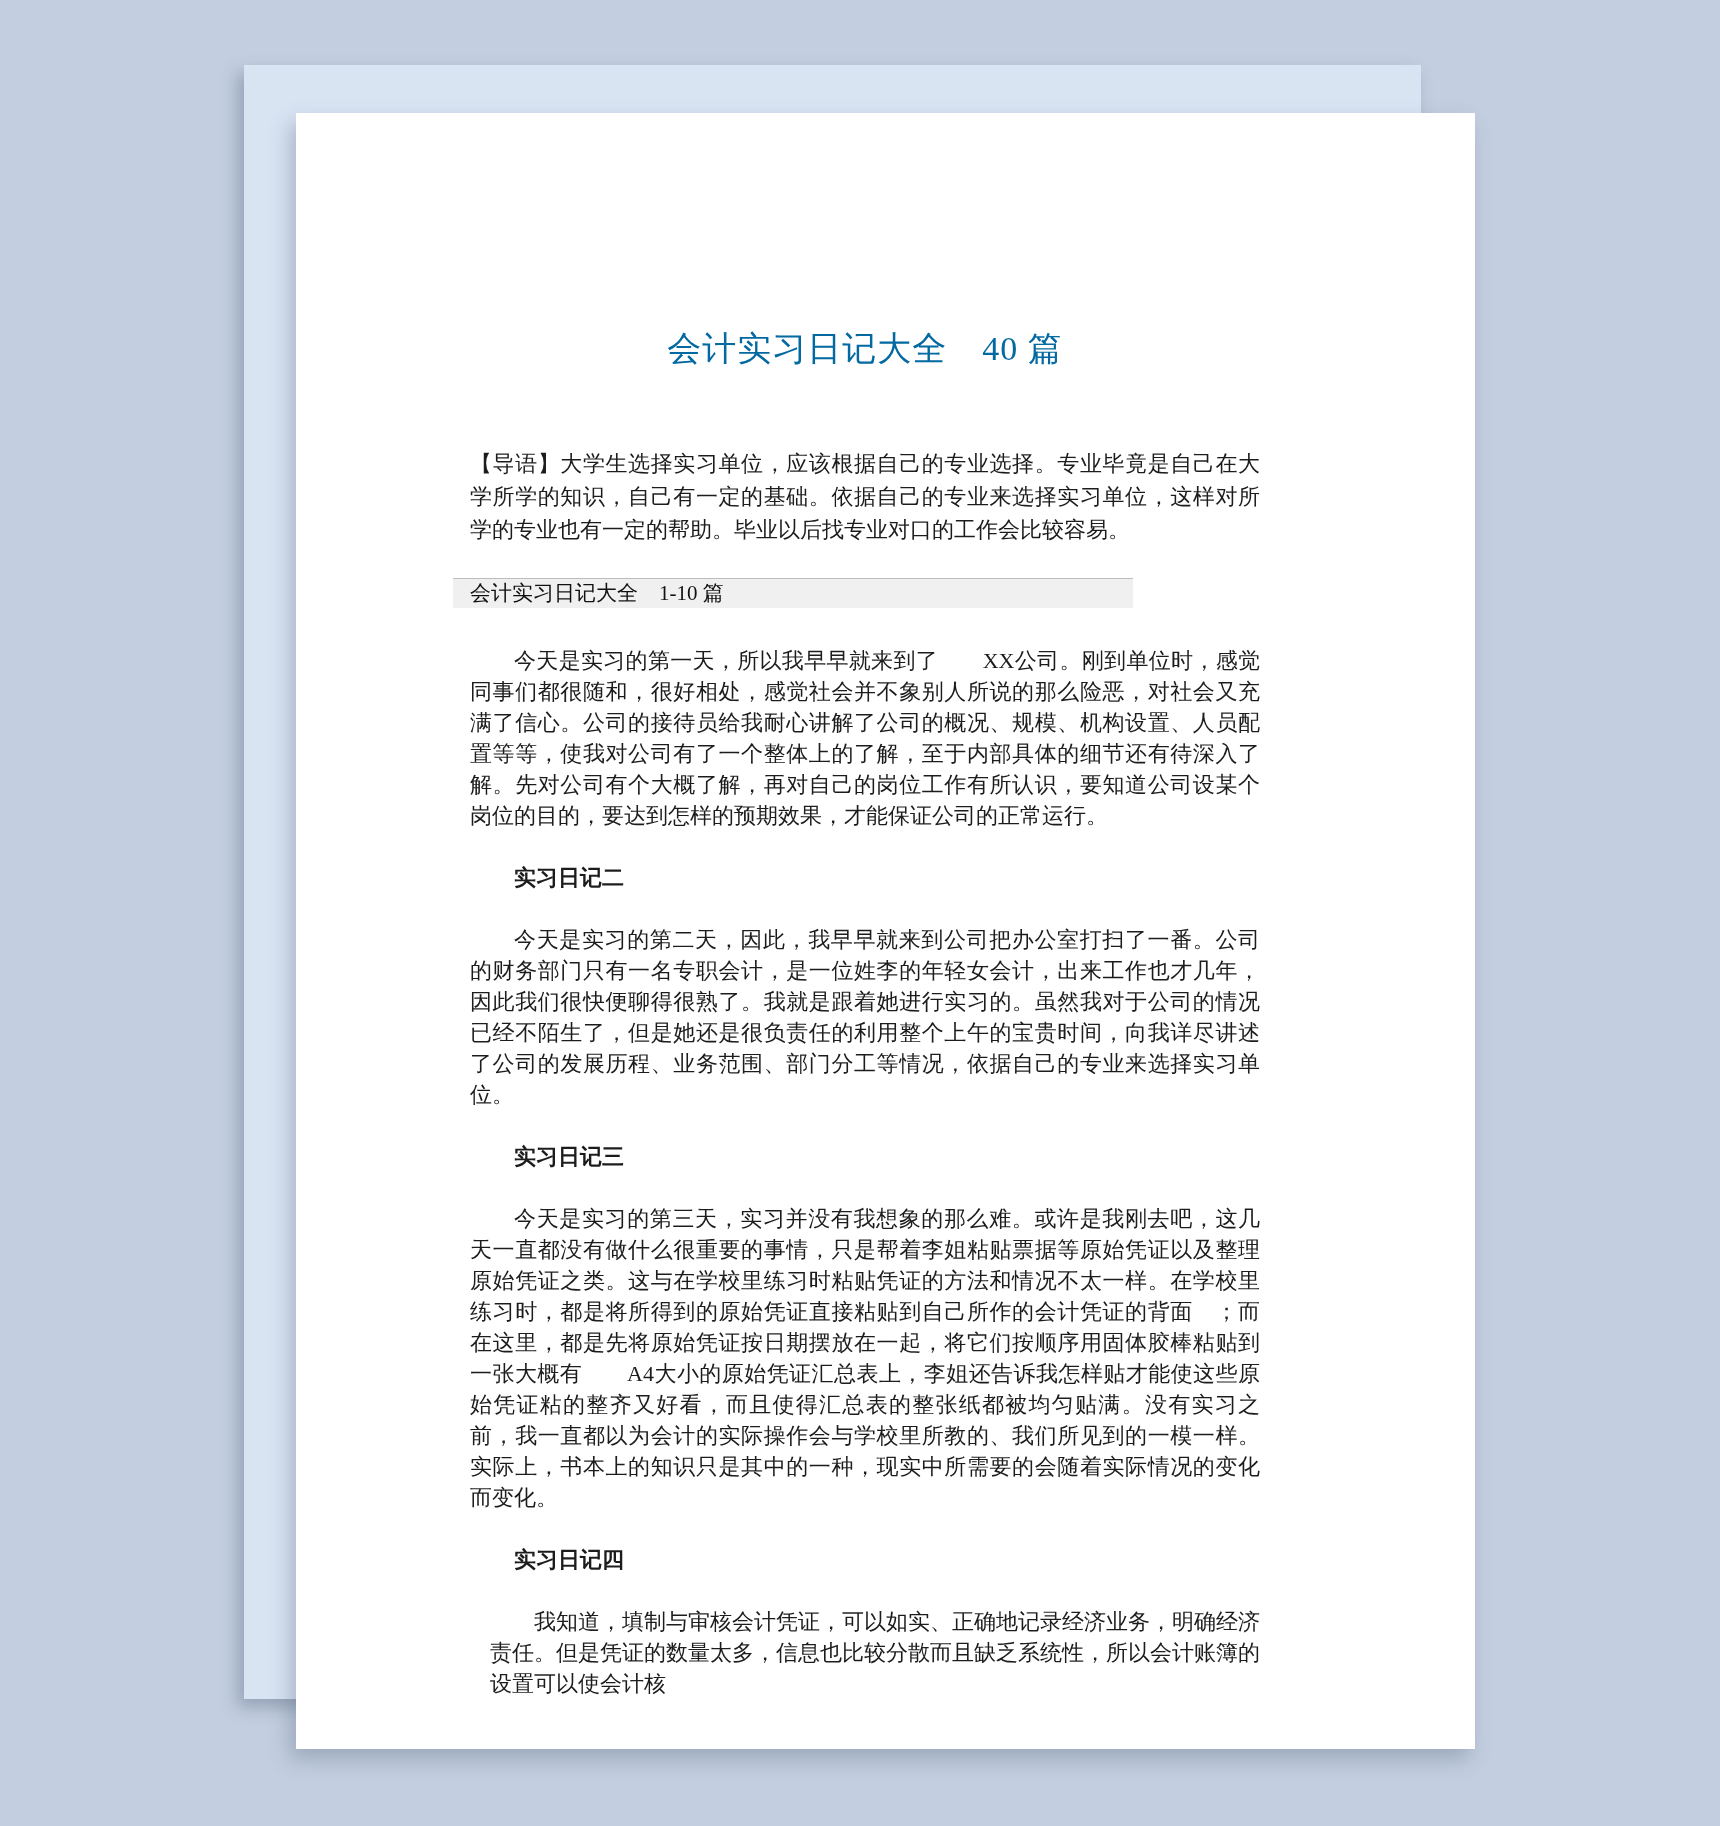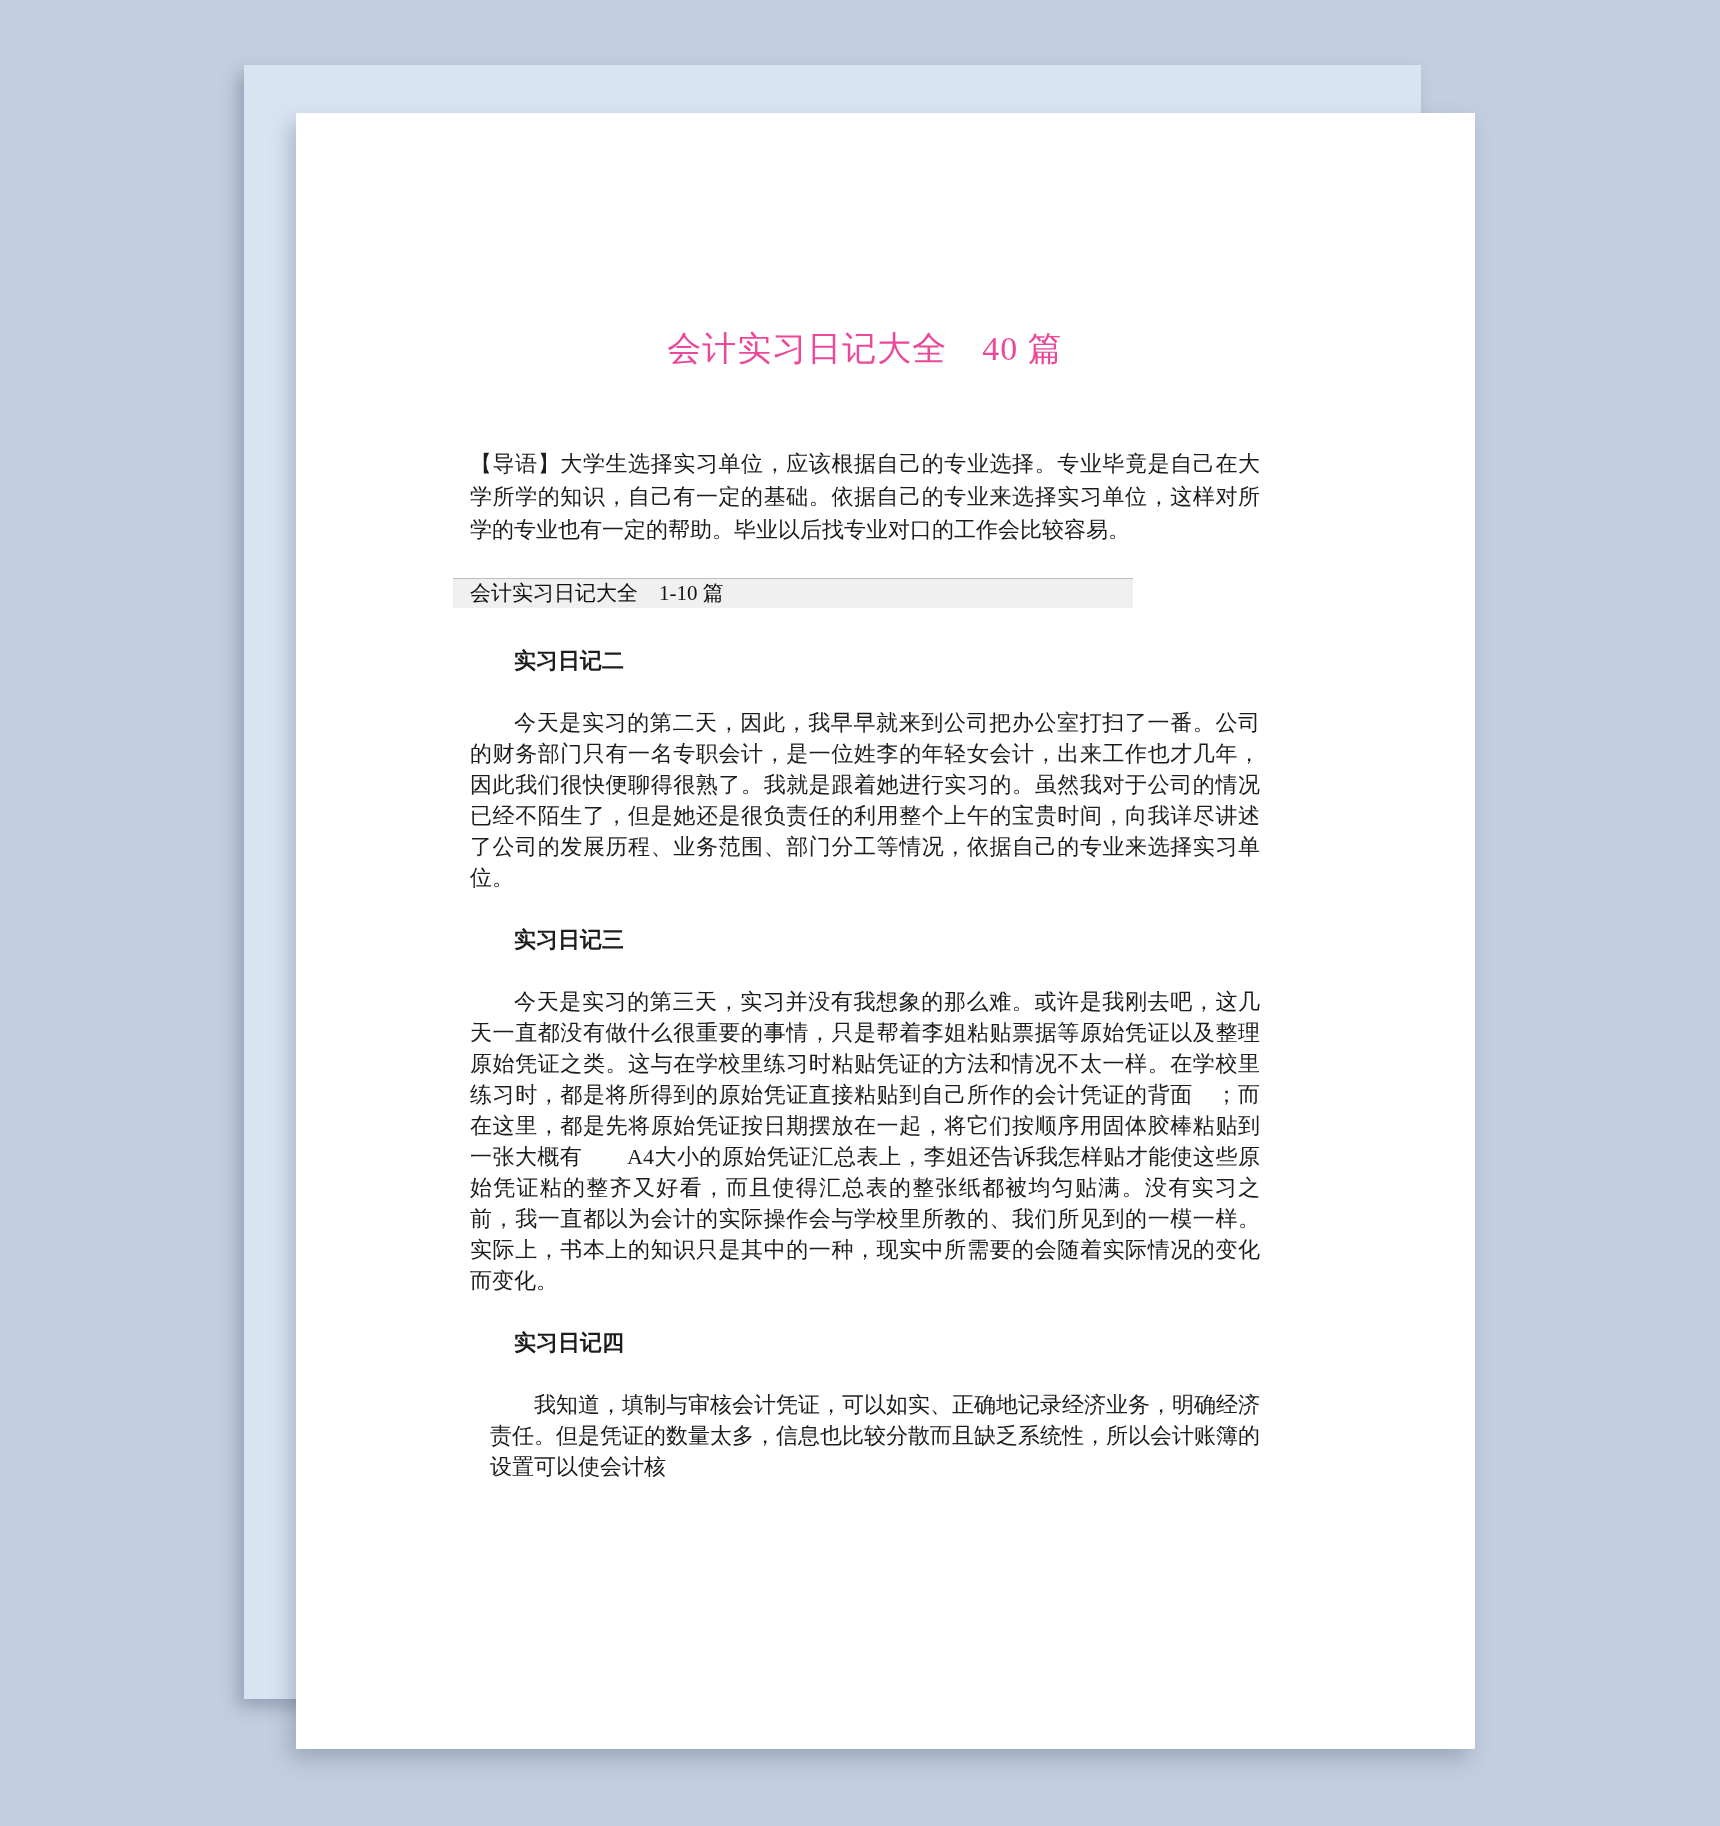--- a/index.html
+++ b/index.html
@@ -37,21 +37,21 @@
     position:absolute;left:174px;top:216px;width:790px;
     color:var(--text);
     font-size:22px;
   }
   .title{
     margin:0 0 78px 0;
     font-size:34px;font-weight:normal;
     line-height:40px;
     text-align:center;
     letter-spacing:1px;
-    color:#ec4899;
+    color:#0369a1;
   }
   .intro{
     margin:0 0 32px 0;
     line-height:33px;
     text-align:justify;
   }
   .bar{
     margin:0 0 37px -25px;
     width:688px;height:30px;
     display:flex;align-items:center;
@@ -95,20 +95,21 @@
       <h1 class="title">会计实习日记大全　40 篇</h1>
 
       <p class="intro">【导语】大学生选择实习单位，应该根据自己的专业选择。专业毕竟是自己在大学所学的知识，自己有一定的基础。依据自己的专业来选择实习单位，这样对所学的专业也有一定的帮助。毕业以后找专业对口的工作会比较容易。</p>
 
       <div class="bar">
         <span class="bar-accent"></span>
         <span class="bar-label">会计实习日记大全　1-10 篇</span>
       </div>
 
       <div class="doc">
+          <p>今天是实习的第一天，所以我早早就来到了　　XX公司。刚到单位时，感觉同事们都很随和，很好相处，感觉社会并不象别人所说的那么险恶，对社会又充满了信心。公司的接待员给我耐心讲解了公司的概况、规模、机构设置、人员配置等等，使我对公司有了一个整体上的了解，至于内部具体的细节还有待深入了解。先对公司有个大概了解，再对自己的岗位工作有所认识，要知道公司设某个岗位的目的，要达到怎样的预期效果，才能保证公司的正常运行。</p>
           <h3>实习日记二</h3>
           <p>今天是实习的第二天，因此，我早早就来到公司把办公室打扫了一番。公司的财务部门只有一名专职会计，是一位姓李的年轻女会计，出来工作也才几年，因此我们很快便聊得很熟了。我就是跟着她进行实习的。虽然我对于公司的情况已经不陌生了，但是她还是很负责任的利用整个上午的宝贵时间，向我详尽讲述了公司的发展历程、业务范围、部门分工等情况，依据自己的专业来选择实习单位。</p>
           <h3>实习日记三</h3>
           <p>今天是实习的第三天，实习并没有我想象的那么难。或许是我刚去吧，这几天一直都没有做什么很重要的事情，只是帮着李姐粘贴票据等原始凭证以及整理原始凭证之类。这与在学校里练习时粘贴凭证的方法和情况不太一样。在学校里练习时，都是将所得到的原始凭证直接粘贴到自己所作的会计凭证的背面　；而在这里，都是先将原始凭证按日期摆放在一起，将它们按顺序用固体胶棒粘贴到一张大概有　　A4大小的原始凭证汇总表上，李姐还告诉我怎样贴才能使这些原始凭证粘的整齐又好看，而且使得汇总表的整张纸都被均匀贴满。没有实习之前，我一直都以为会计的实际操作会与学校里所教的、我们所见到的一模一样。实际上，书本上的知识只是其中的一种，现实中所需要的会随着实际情况的变化而变化。</p>
           <h3>实习日记四</h3>
           <p>我知道，填制与审核会计凭证，可以如实、正确地记录经济业务，明确经济责任。但是凭证的数量太多，信息也比较分散而且缺乏系统性，所以会计账簿的设置可以使会计核</p>
         </div>
 
     </div>
   </div>

